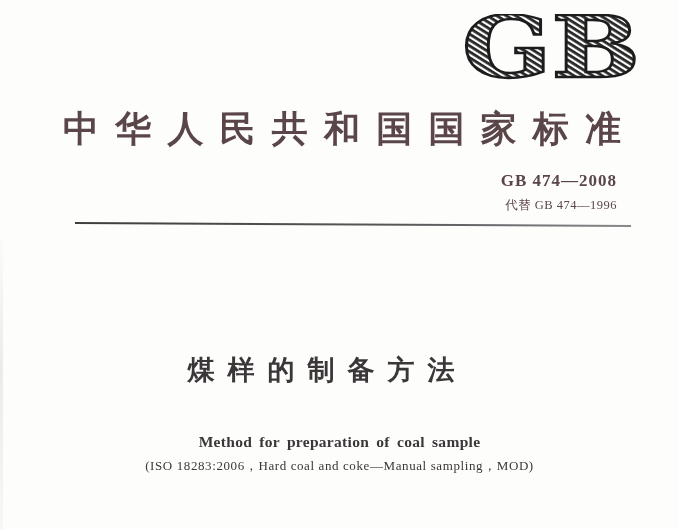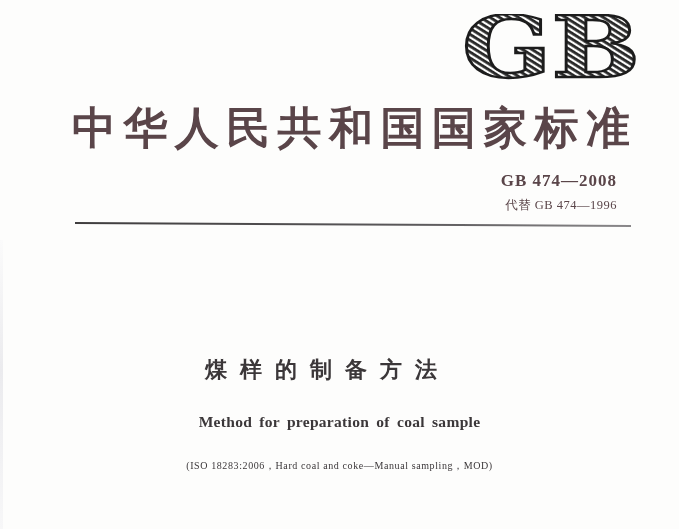--- a/index.html
+++ b/index.html
@@ -24,23 +24,23 @@
   }
   .ics-block{
     position:absolute;left:76px;top:6px;
     color:var(--accent-red);
     font-weight:bold;font-size:13px;line-height:14px;letter-spacing:0.5px;
   }
   .gb-logo{
     position:absolute;top:14px;right:36px;
   }
   .national-title{
-    position:absolute;left:72px;top:100px;width:558px;height:58px;
+    position:absolute;left:63px;top:100px;width:558px;height:58px;
     color:var(--accent-red);
-    font-weight:bold;font-size:44px;line-height:58px;
+    font-weight:bold;font-size:36px;line-height:58px;
     text-align:justify;text-align-last:justify;
     white-space:nowrap;
   }
   .std-block{
     position:absolute;right:62px;top:171px;text-align:right;
     color:var(--accent-red);
   }
   .std-number{
     font-weight:bold;font-size:17px;letter-spacing:1px;line-height:19px;margin-left:17px;
   }
@@ -49,33 +49,33 @@
   }
   .rule{
     position:absolute;left:75px;top:222px;width:556px;height:1.6px;
     background:linear-gradient(90deg,#3f3d3e,#5a585a 60%,#8a888a);
     transform:rotate(0.3deg);transform-origin:left center;
   }
   .title-cn{
     position:absolute;left:0;top:350px;width:642px;
     text-align:center;color:var(--text-dark);
     font-family:"DejaVu Sans","Liberation Sans",sans-serif;
-    font-weight:bold;font-size:22px;line-height:40px;
+    font-weight:bold;font-size:27px;line-height:40px;
     letter-spacing:13px;text-indent:13px;
   }
   .title-en{
-    position:absolute;left:0;top:412px;width:679px;
+    position:absolute;left:0;top:432px;width:679px;
     text-align:center;color:var(--text-dark);
     font-weight:bold;font-size:15.5px;line-height:20px;
     letter-spacing:0.3px;word-spacing:3px;
   }
   .iso-note{
     position:absolute;left:0;top:456px;width:679px;
     text-align:center;color:var(--text-dark);
-    font-size:10px;line-height:20px;letter-spacing:0.6px;
+    font-size:13px;line-height:20px;letter-spacing:0.6px;
   }
 </style>
 </head>
 <body>
 
 <div class="page">
 
   <div class="scan-edge"></div>
 
 

